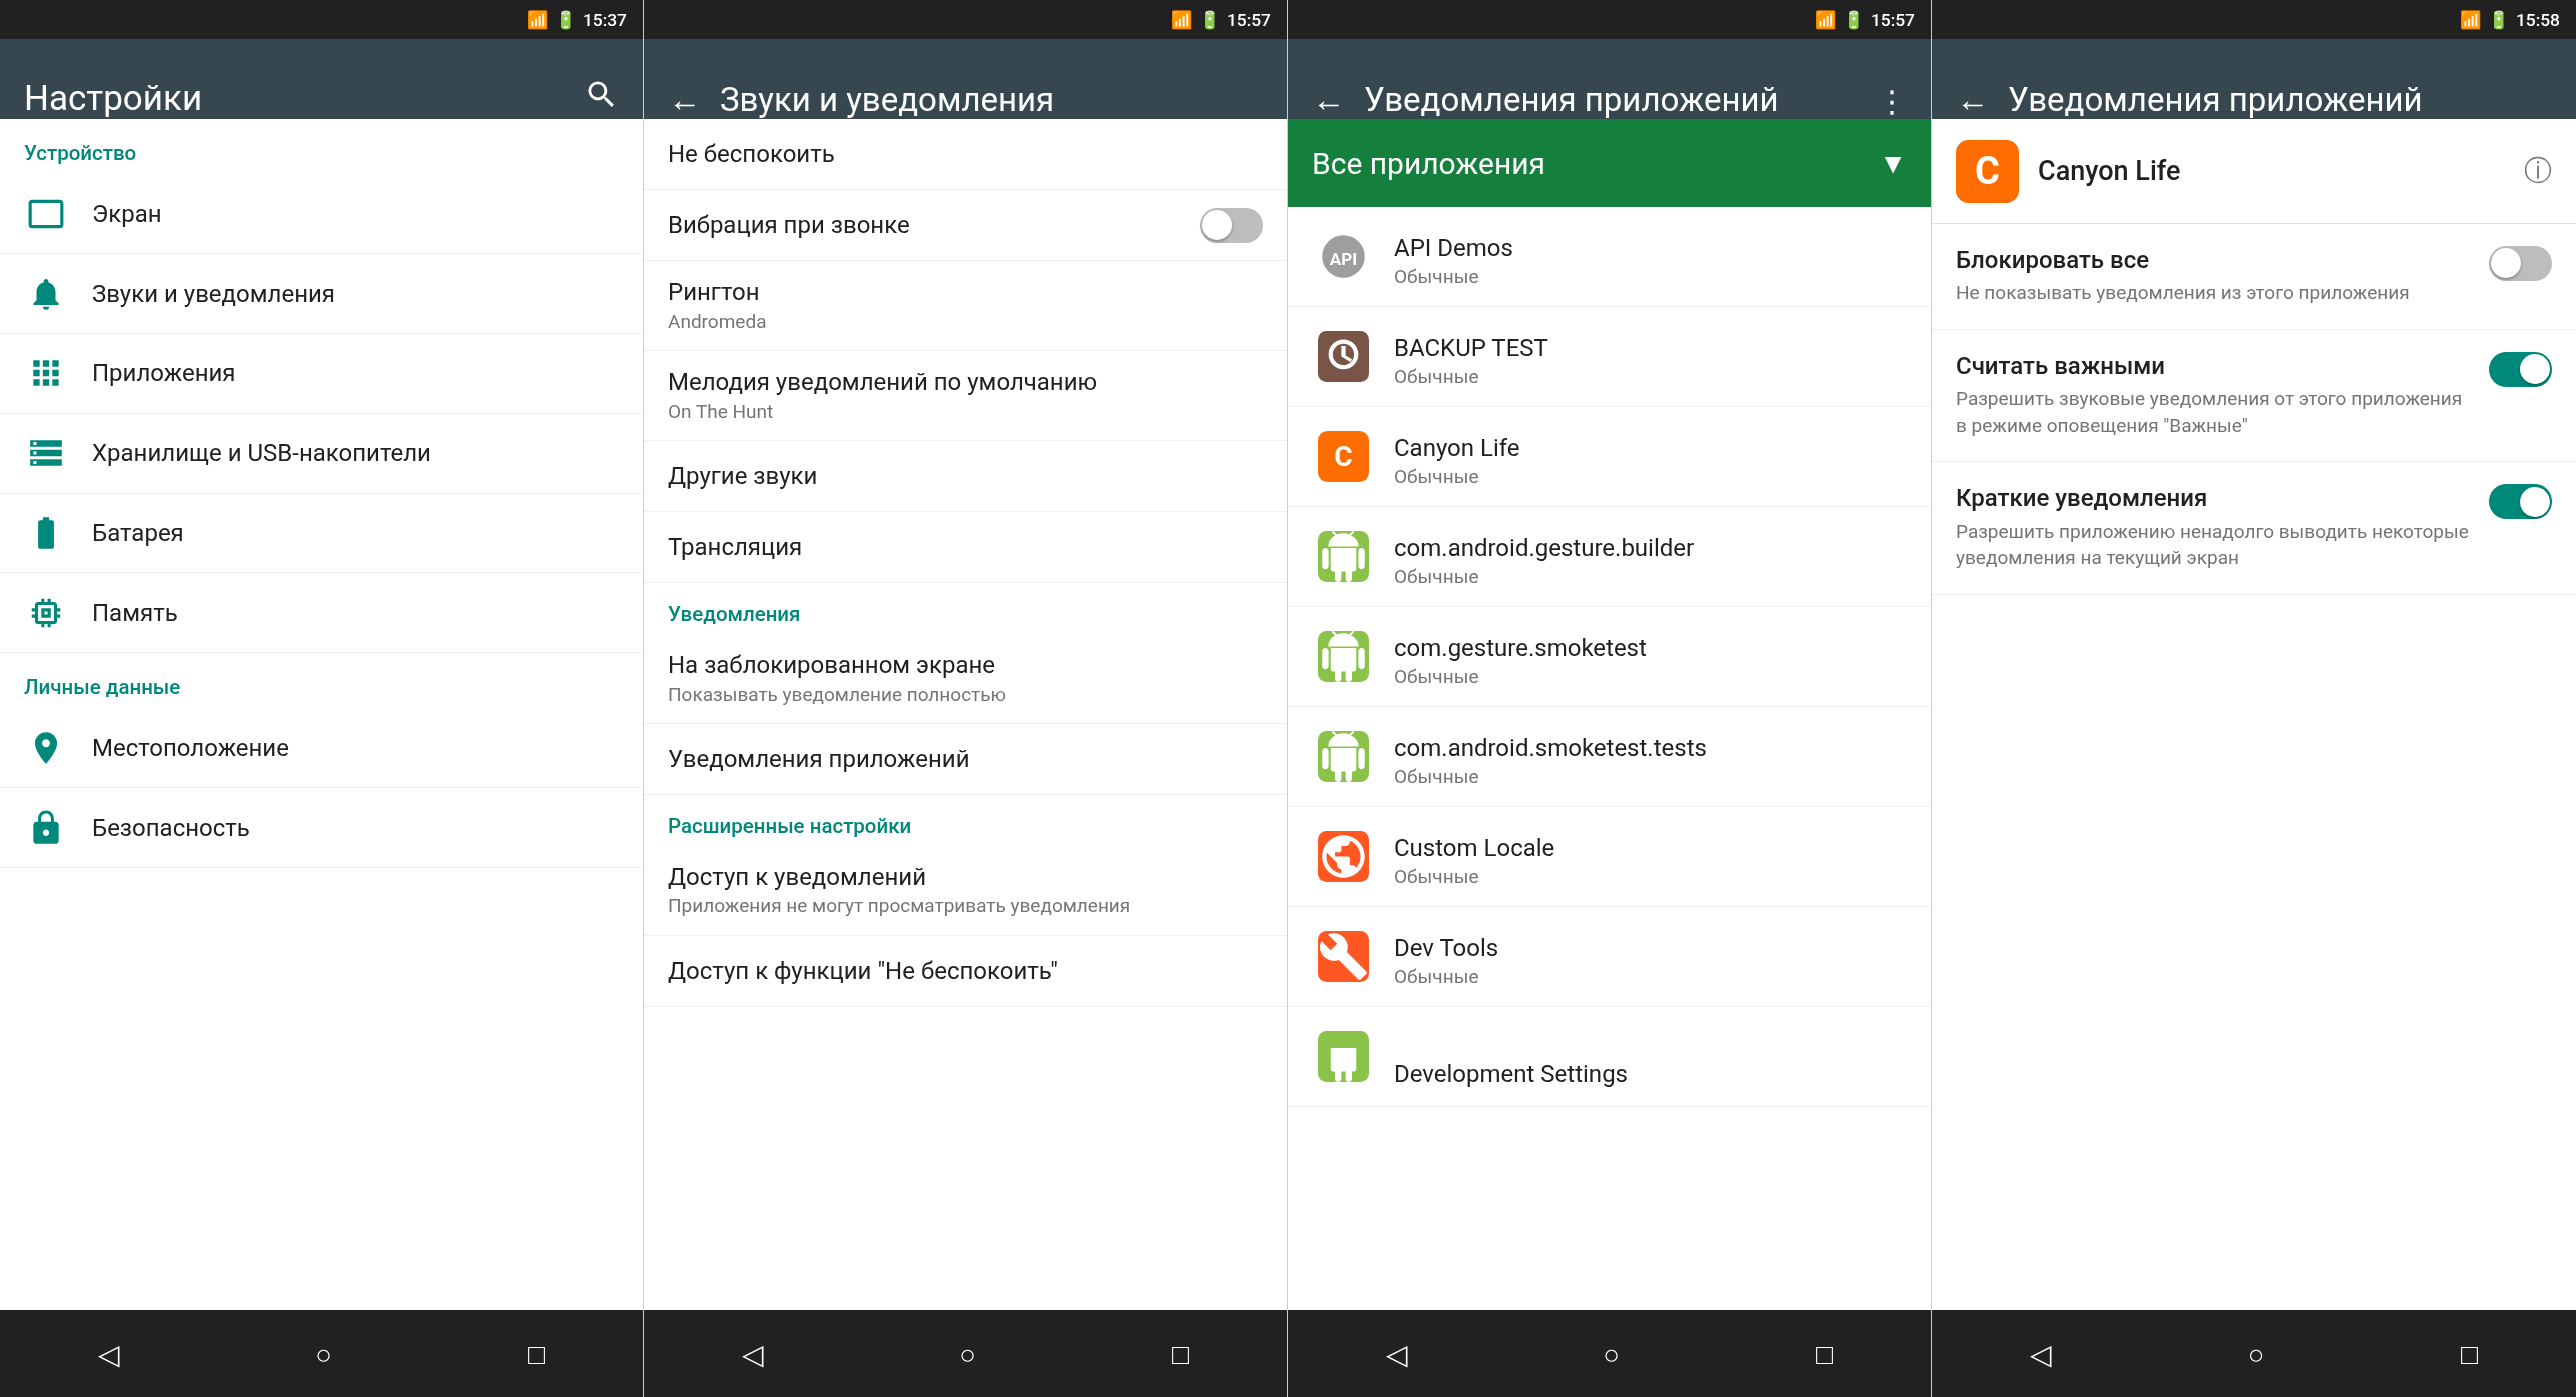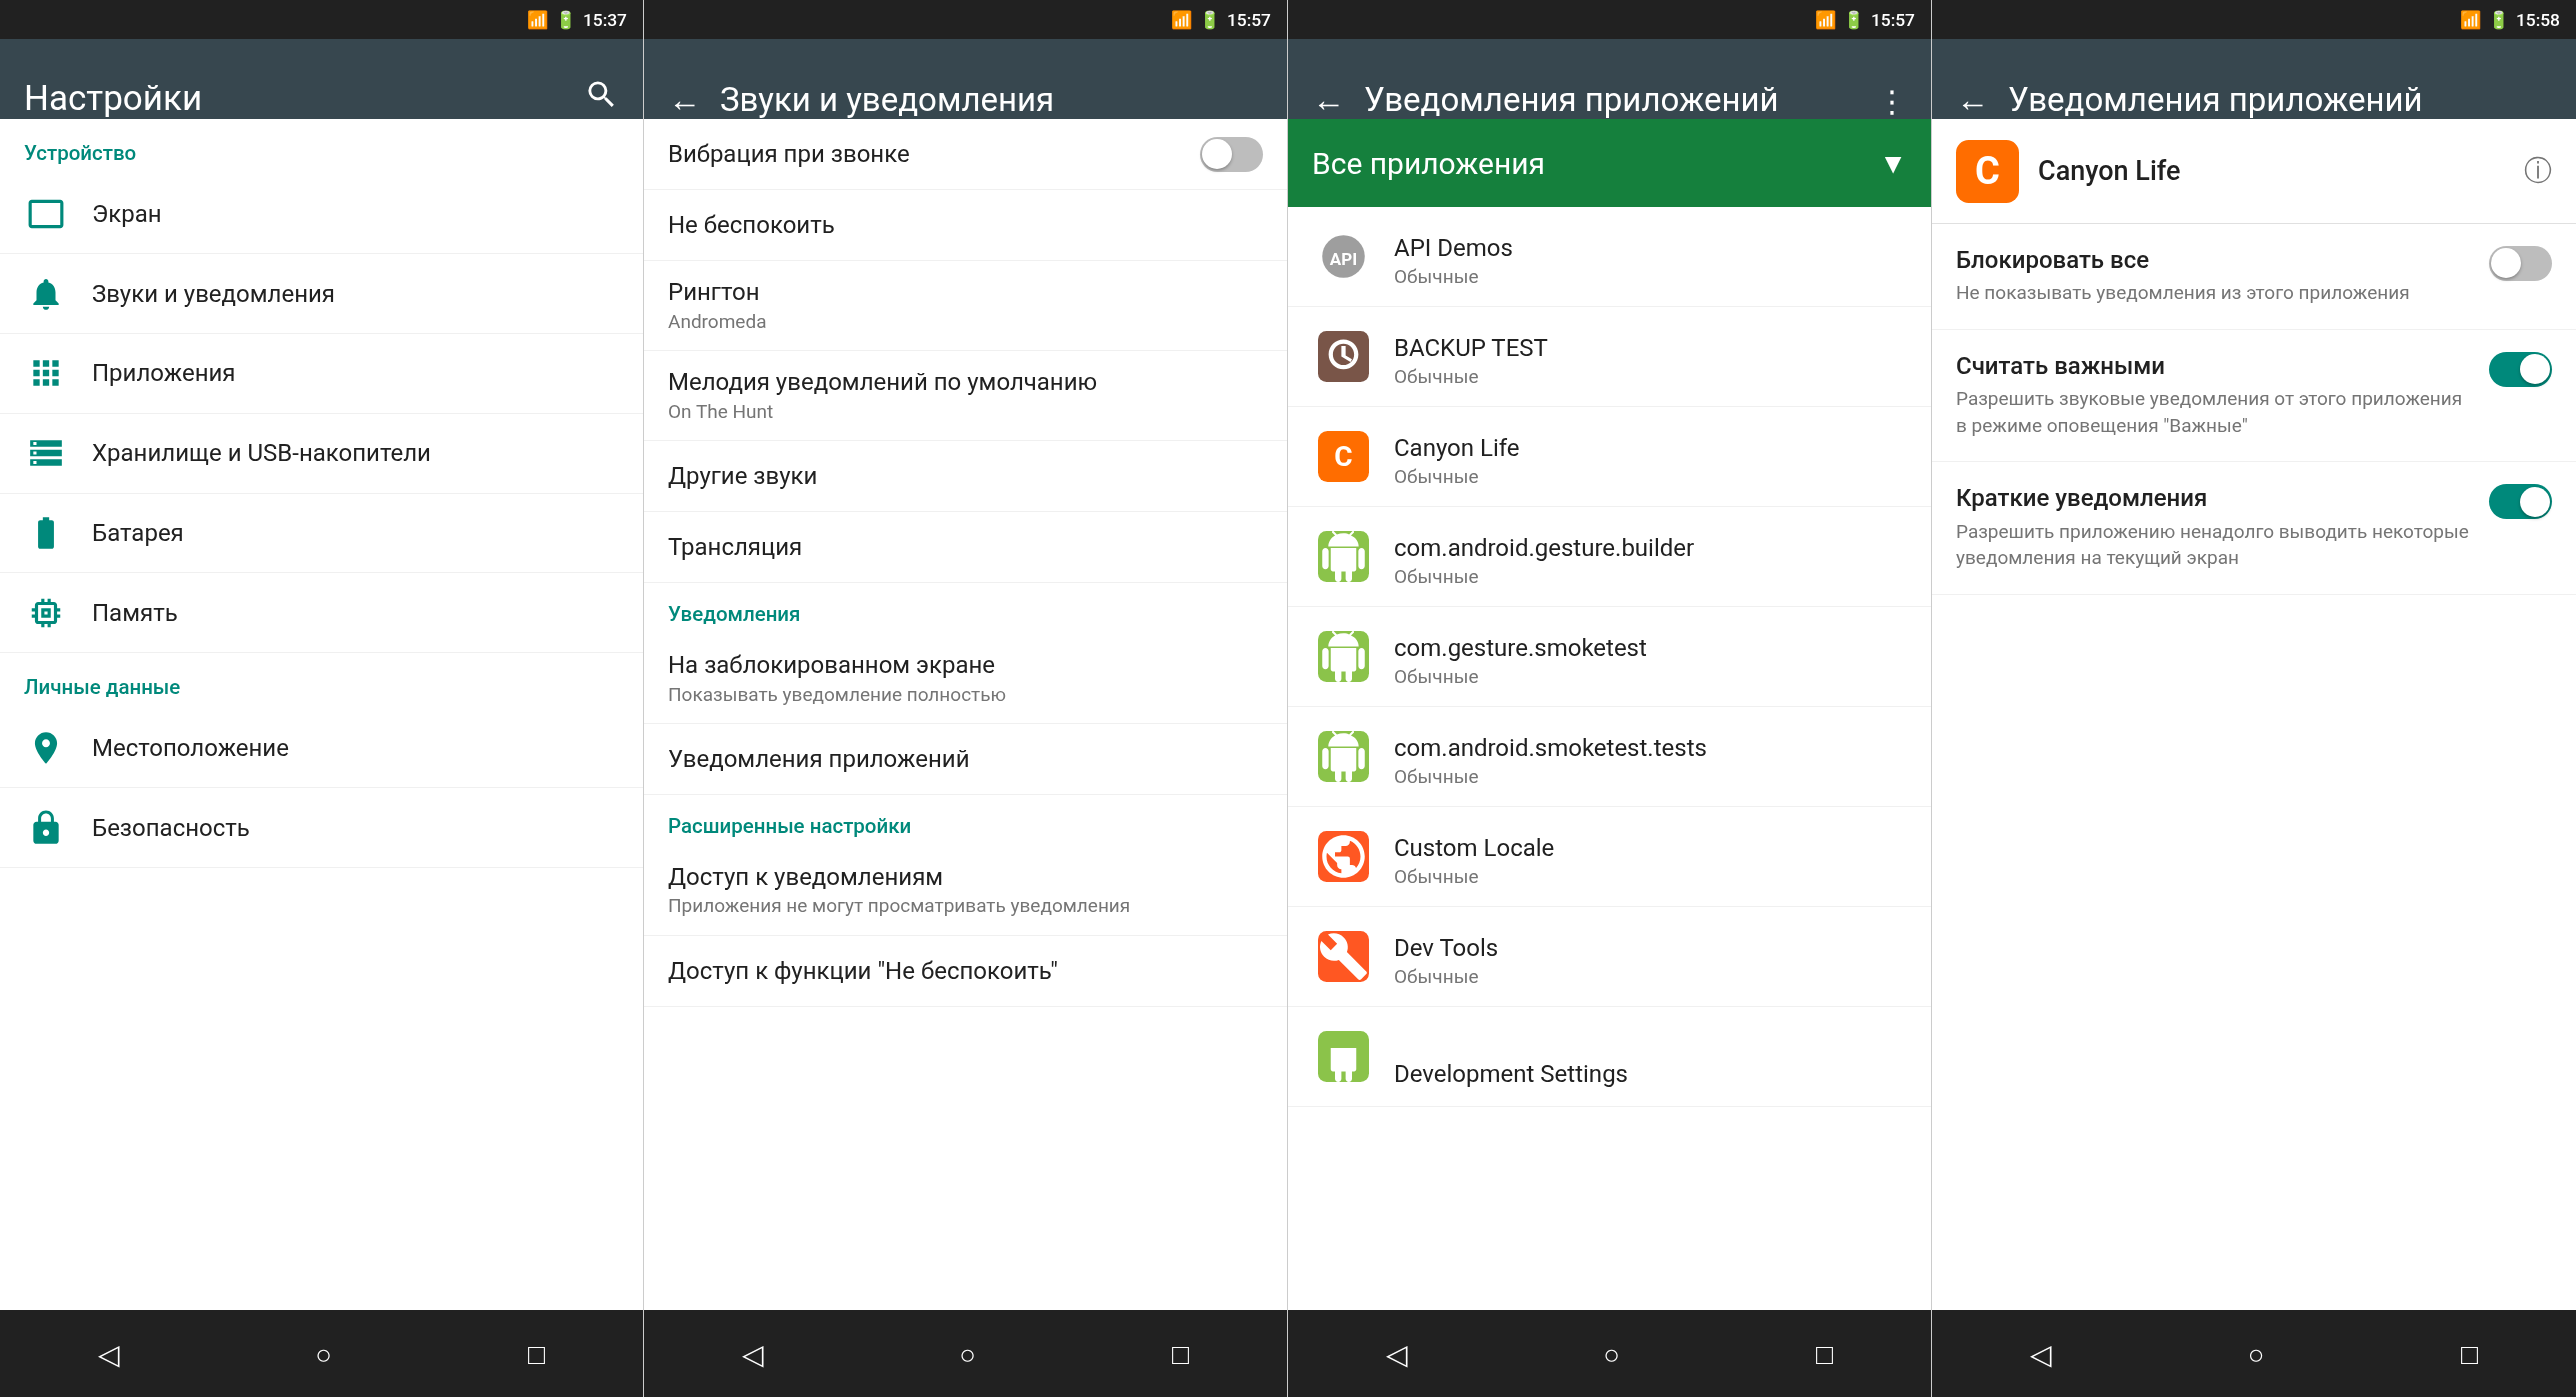--- a/index.html
+++ b/index.html
@@ -422,29 +422,29 @@
 
   <div class="toolbar">
     <span class="toolbar-back">←</span>
     <span class="toolbar-title">Звуки и уведомления</span>
   </div>
 
   <div class="content">
 
     <div class="list-item">
       <div class="list-item-text">
+        <div class="list-item-title">Не беспокоить</div>
+      </div>
+    </div>
+
+    <div class="list-item">
+      <div class="list-item-text">
         <div class="list-item-title">Вибрация при звонке</div>
       </div>
       <div class="toggle"></div>
-    </div>
-
-    <div class="list-item">
-      <div class="list-item-text">
-        <div class="list-item-title">Не беспокоить</div>
-      </div>
     </div>
 
     <div class="list-item">
       <div class="list-item-text">
         <div class="list-item-title">Рингтон</div>
         <div class="list-item-subtitle">Andromeda</div>
       </div>
     </div>
 
     <div class="list-item">
@@ -478,21 +478,21 @@
     <div class="list-item">
       <div class="list-item-text">
         <div class="list-item-title">Уведомления приложений</div>
       </div>
     </div>
 
     <div class="subsection-header">Расширенные настройки</div>
 
     <div class="list-item">
       <div class="list-item-text">
-        <div class="list-item-title">Доступ к уведомлениям</div>
+        <div class="list-item-title">Доступ к уведомлений</div>
         <div class="list-item-subtitle">Приложения не могут просматривать уведомления</div>
       </div>
     </div>
 
     <div class="list-item">
       <div class="list-item-text">
         <div class="list-item-title">Доступ к функции "Не беспокоить"</div>
       </div>
     </div>
   </div>

